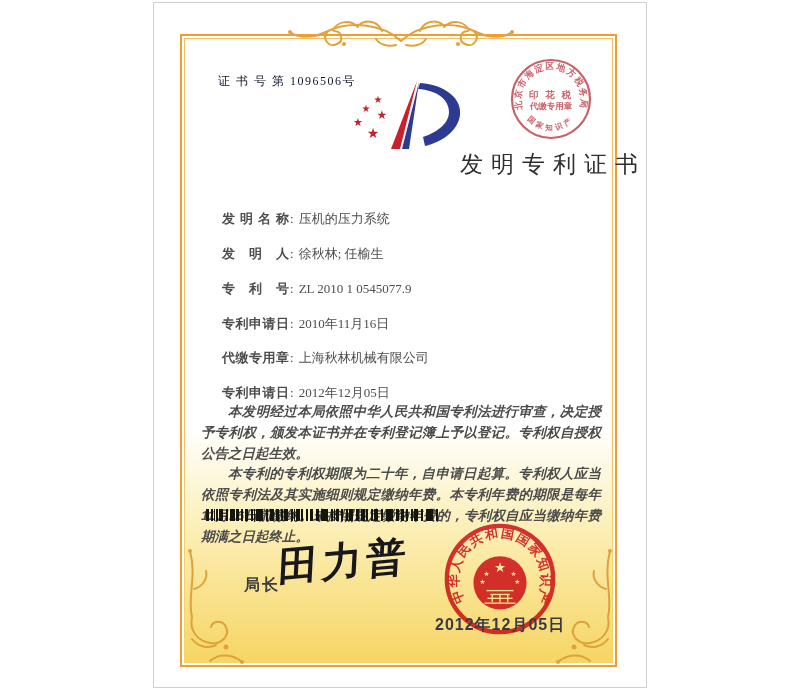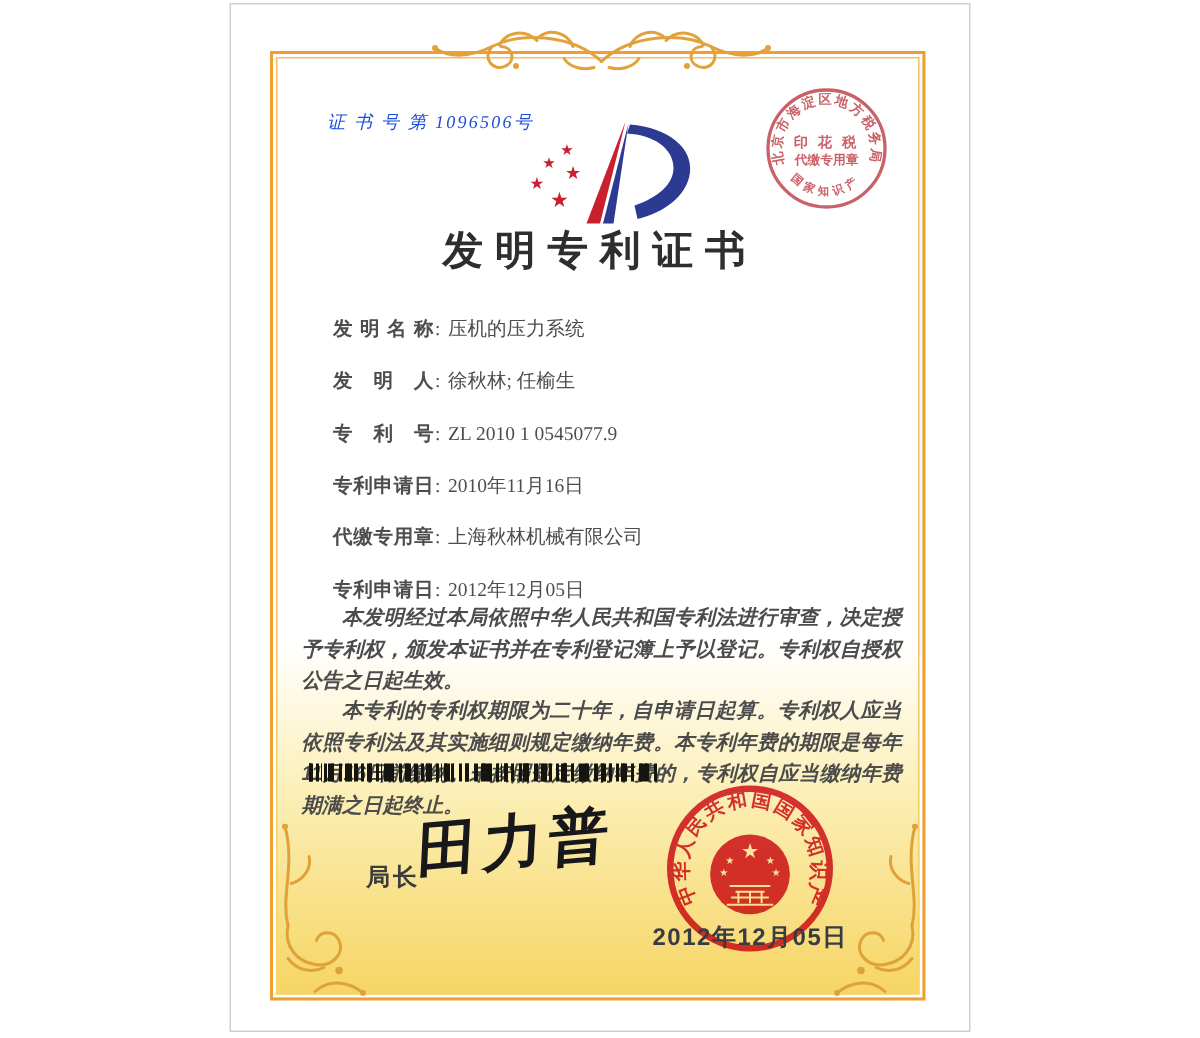--- a/index.html
+++ b/index.html
@@ -6,26 +6,26 @@
   .stage{position:relative;width:800px;height:692px;background:#ffffff;overflow:hidden;
          font-family:"Liberation Sans", sans-serif;}
   .page{position:absolute;left:153px;top:2px;width:492px;height:684px;background:#ffffff;
         border:1px solid #cfcfcf;}
   .gold-border{position:absolute;left:26px;top:31px;width:433px;height:629px;
         border:2px solid #ee9f30;
         box-shadow: inset 0 0 0 2px #ffffff, inset 0 0 0 3px #f4bd66;}
   .bottom-gradient{position:absolute;left:2px;right:2px;bottom:2px;height:235px;
         background:linear-gradient(to bottom, rgba(250,230,140,0) 0%, rgba(249,224,116,.55) 45%, #f6d564 100%);}
   .deco{position:absolute;color:#e2a23b;}
-  .cert-number{position:absolute;left:64px;top:70px;font-size:12px;color:#1d4ed8;
-        font-family:"Liberation Serif", serif;letter-spacing:1.5px;font-style:italic;}
+  .cert-number{position:absolute;left:64px;top:70px;font-size:12px;color:#0f172a;
+        font-family:"Liberation Serif", serif;letter-spacing:1.5px;}
   .logo{position:absolute;left:192px;top:76px;width:125px;height:78px;}
-  .title{position:absolute;left:0;top:146px;width:100%;text-align:center;
-        font-family:"Liberation Serif", serif;font-size:27px;color:#2e2e2e;
-        letter-spacing:8px;font-weight:700;}
+  .title{position:absolute;left:0;top:146px;width:100%;text-align:right;
+        font-family:"Liberation Serif", serif;font-size:23px;color:#2e2e2e;
+        letter-spacing:8px;font-weight:400;}
   .fields{position:absolute;left:68px;top:0;width:360px;}
   .f-row{position:absolute;left:0;white-space:nowrap;font-family:"Liberation Serif", serif;
         font-size:13px;color:#4d4d4d;}
   .f-label{display:inline-block;width:67px;text-align:justify;text-align-last:justify;font-weight:bold;}
   .f-sep{margin-left:1px;}
   .f-value{margin-left:5px;}
   .body-text{position:absolute;left:47px;top:399px;width:400px;font-size:13.5px;
         font-weight:bold;color:#4c4c4c;line-height:20.8px;text-align:justify;}
   .body-text p{margin:0;text-indent:2em;font-style:italic;}
   .barcode{position:absolute;left:52px;top:506px;width:232px;height:12px;

